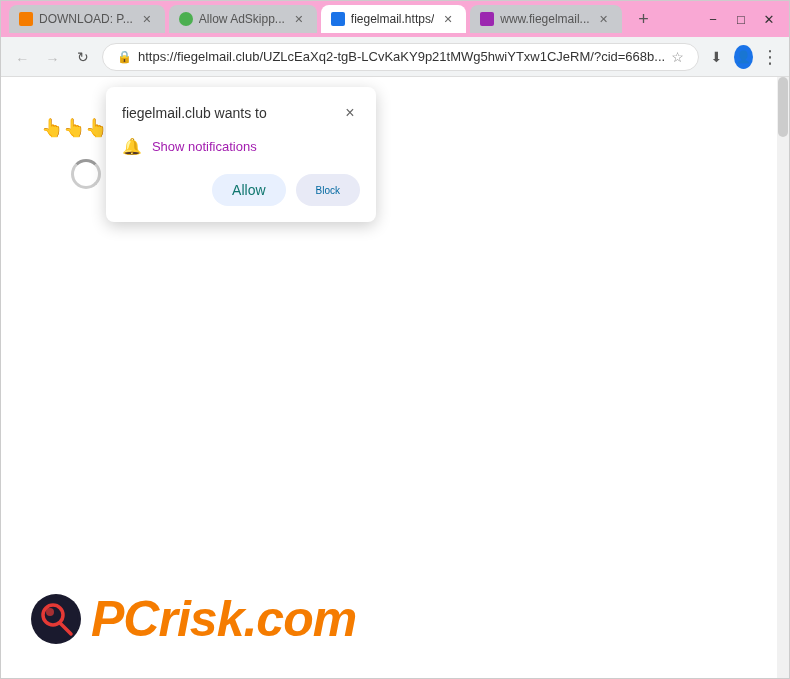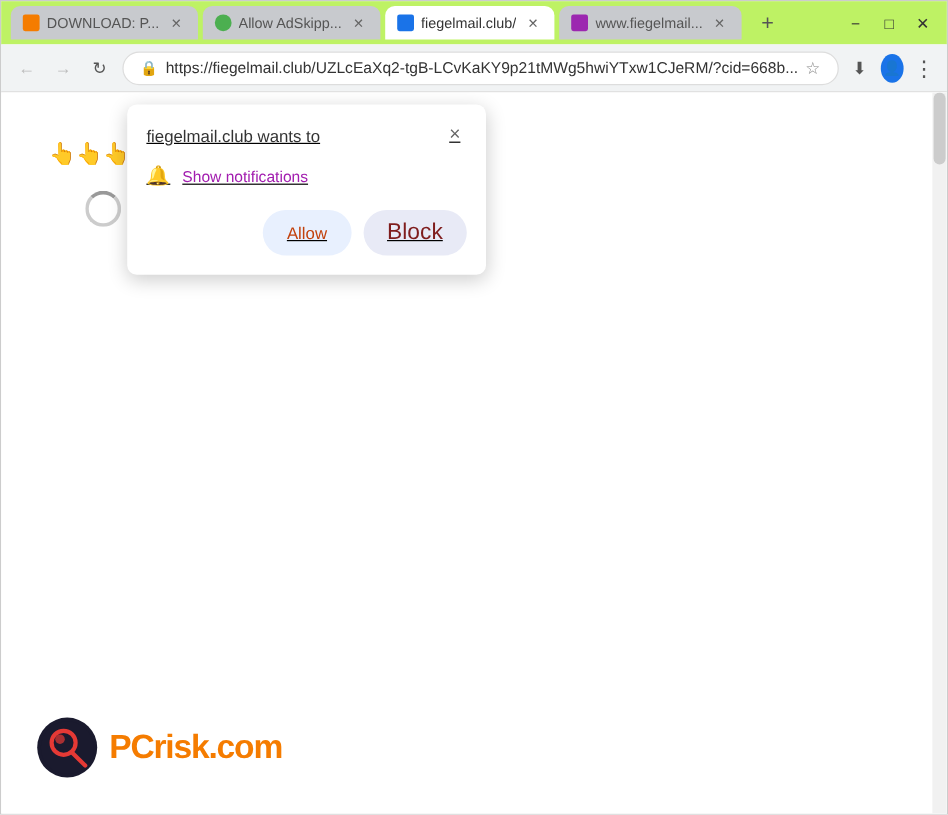--- a/index.html
+++ b/index.html
@@ -2,21 +2,21 @@
 <html><head>
   <meta charset="utf-8">
   <style>
     * { margin: 0; padding: 0; box-sizing: border-box; }
     body { width: 790px; height: 679px; font-family: 'Segoe UI', Arial, sans-serif; background: #fff; overflow: hidden; position: relative; }
 
     
     .browser-frame { width: 790px; height: 679px; display: flex; flex-direction: column; border: 1px solid #ccc; }
 
     
-    .title-bar { height: 36px; background: #bef264; display: flex; align-items: center; padding: 0 8px; gap: 4px; }
+    .title-bar { height: 36px; background: #f9a8d4; display: flex; align-items: center; padding: 0 8px; gap: 4px; }
     .tab { height: 28px; display: flex; align-items: center; padding: 0 10px; border-radius: 8px 8px 0 0; font-size: 12px; color: #333; gap: 6px; min-width: 120px; max-width: 160px; }
     .tab.inactive { background: #c8cace; color: #555; }
     .tab.active { background: #fff; color: #333; }
     .tab-favicon { width: 14px; height: 14px; border-radius: 50%; flex-shrink: 0; }
     .tab-favicon.orange { background: #f57c00; border-radius: 2px; }
     .tab-favicon.green { background: #4caf50; border-radius: 50%; }
     .tab-favicon.blue { background: #1a73e8; border-radius: 2px; }
     .tab-favicon.purple { background: #9c27b0; border-radius: 2px; }
     .tab-label { flex: 1; overflow: hidden; text-overflow: ellipsis; white-space: nowrap; }
     .tab-close { width: 16px; height: 16px; border-radius: 50%; display: flex; align-items: center; justify-content: center; font-size: 11px; color: #666; cursor: pointer; flex-shrink: 0; }
@@ -34,42 +34,42 @@
     .address-text { font-size: 13px; color: #333; flex: 1; overflow: hidden; text-overflow: ellipsis; white-space: nowrap; text-align: right; }
     .address-star { font-size: 14px; color: #888; }
     .address-download { font-size: 14px; color: #555; width: 24px; height: 24px; display: flex; align-items: center; justify-content: center; }
     .address-profile { width: 24px; height: 24px; border-radius: 50%; background: #1a73e8; display: flex; align-items: center; justify-content: center; color: #fff; font-size: 12px; }
     .address-menu { font-size: 18px; color: #555; cursor: pointer; }
 
     
     .page-content { flex: 1; background: #fff; position: relative; overflow: hidden; }
 
     
-    .notification-popup { position: absolute; top: 10px; left: 105px; width: 299px; background: #fff; border-radius: 8px; box-shadow: 0 4px 16px rgba(0,0,0,0.2); padding: 16px; z-index: 100; text-decoration: underline; }
+    .notification-popup { position: absolute; top: 10px; left: 105px; width: 270px; background: #fff; border-radius: 8px; box-shadow: 0 4px 16px rgba(0,0,0,0.2); padding: 16px; z-index: 100; }
     .popup-header { display: flex; align-items: center; justify-content: space-between; margin-bottom: 14px; }
     .popup-title { font-size: 14px; color: #333; font-weight: 500; }
     .popup-close { width: 20px; height: 20px; display: flex; align-items: center; justify-content: center; font-size: 16px; color: #666; cursor: pointer; border-radius: 50%; }
     .popup-row { display: flex; align-items: center; gap: 10px; margin-bottom: 18px; }
     .popup-bell { font-size: 16px; color: #555; }
     .popup-text { font-size: 13px; color: #a21caf; }
     .popup-buttons { display: flex; justify-content: flex-end; gap: 10px; }
-    .btn-allow { background: #e8f0fe; color: #c2410c; border: none; border-radius: 20px; padding: 8px 20px; font-size: 14px; font-weight: 500; cursor: pointer; }
-    .btn-block { background: #e8eaf6; color: #7f1d1d; border: none; border-radius: 20px; padding: 8px 20px; font-size: 19px; font-weight: 500; cursor: pointer; }
+    .btn-allow { background: #e8f0fe; color: #0f766e; border: none; border-radius: 20px; padding: 8px 20px; font-size: 14px; font-weight: 500; cursor: pointer; }
+    .btn-block { background: #e8eaf6; color: #0369a1; border: none; border-radius: 20px; padding: 8px 20px; font-size: 10px; font-weight: 500; cursor: pointer; }
 
     
     .page-body { padding: 40px; }
     .press-allow { font-size: 18px; color: #333; margin-bottom: 20px; }
     .spinner-container { margin-left: 30px; margin-top: 10px; }
     .spinner { width: 30px; height: 30px; border: 3px solid #ccc; border-top: 3px solid #999; border-radius: 50%; animation: spin 1s linear infinite; }
     @keyframes spin { to { transform: rotate(360deg); } }
 
     
     .watermark { position: absolute; bottom: 30px; left: 30px; display: flex; align-items: center; gap: 10px; }
     .watermark-logo { width: 50px; height: 50px; background: #1a1a2e; border-radius: 50%; display: flex; align-items: center; justify-content: center; position: relative; }
-    .watermark-text { font-size: 28px; font-weight: 900; color: #777; letter-spacing: -1px; text-align: right; }
+    .watermark-text { font-size: 50px; font-weight: 900; font-style: italic; color: #777; letter-spacing: -1px; text-align: right; }
     .watermark-text span { color: #f57c00; }
 
     
     .scrollbar { position: absolute; right: 0; top: 0; bottom: 0; width: 12px; background: #f1f1f1; }
     .scrollbar-thumb { position: absolute; top: 0; width: 10px; left: 1px; height: 60px; background: #ccc; border-radius: 6px; }
   </style>
 </head>
 <body>
 
 <div class="browser-frame">
@@ -80,21 +80,21 @@
       <span class="tab-label">DOWNLOAD: P...</span>
       <span class="tab-close">✕</span>
     </div>
     <div class="tab inactive">
       <div class="tab-favicon green"></div>
       <span class="tab-label">Allow AdSkipp...</span>
       <span class="tab-close">✕</span>
     </div>
     <div class="tab active">
       <div class="tab-favicon blue"></div>
-      <span class="tab-label">fiegelmail.club/</span>
+      <span class="tab-label">fiegelmail.https/</span>
       <span class="tab-close">✕</span>
     </div>
     <div class="tab inactive">
       <div class="tab-favicon purple"></div>
       <span class="tab-label">www.fiegelmail...</span>
       <span class="tab-close">✕</span>
     </div>
     <div class="tab-add">+</div>
     <div class="title-bar-spacer"></div>
     <div class="window-controls">

